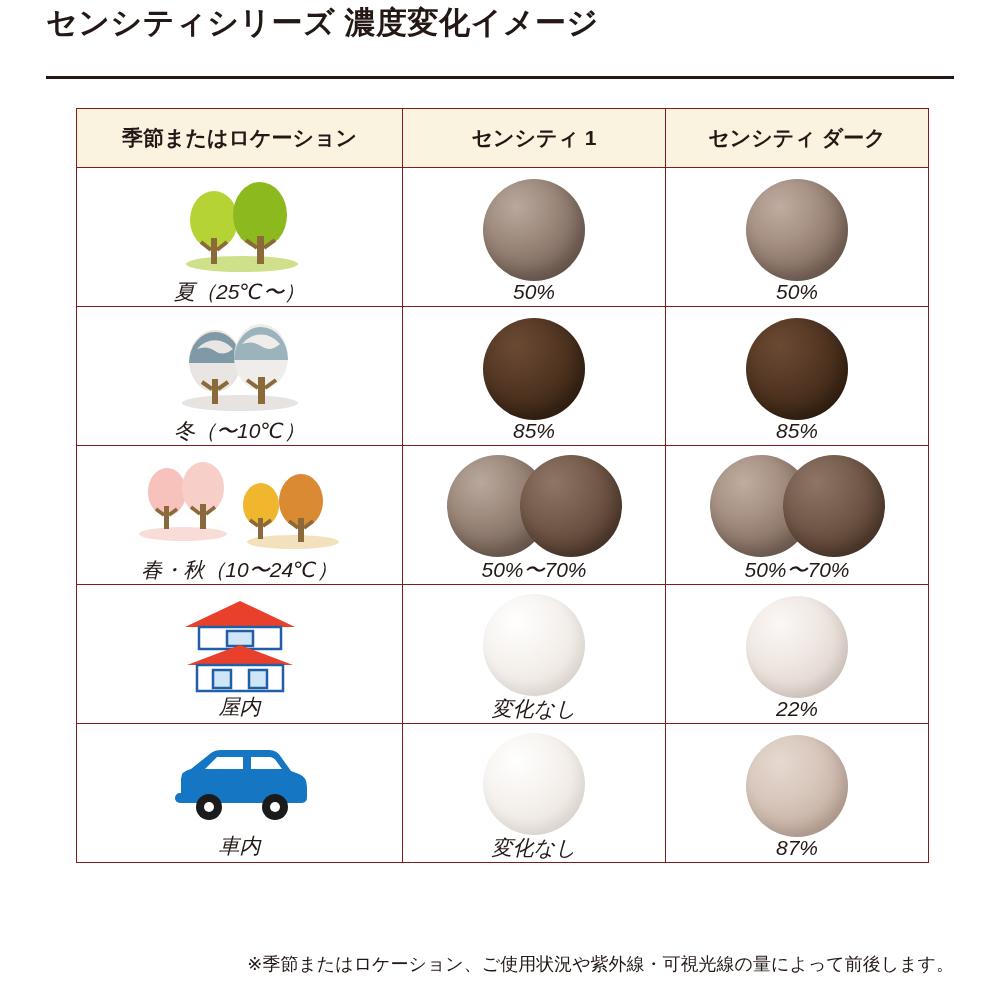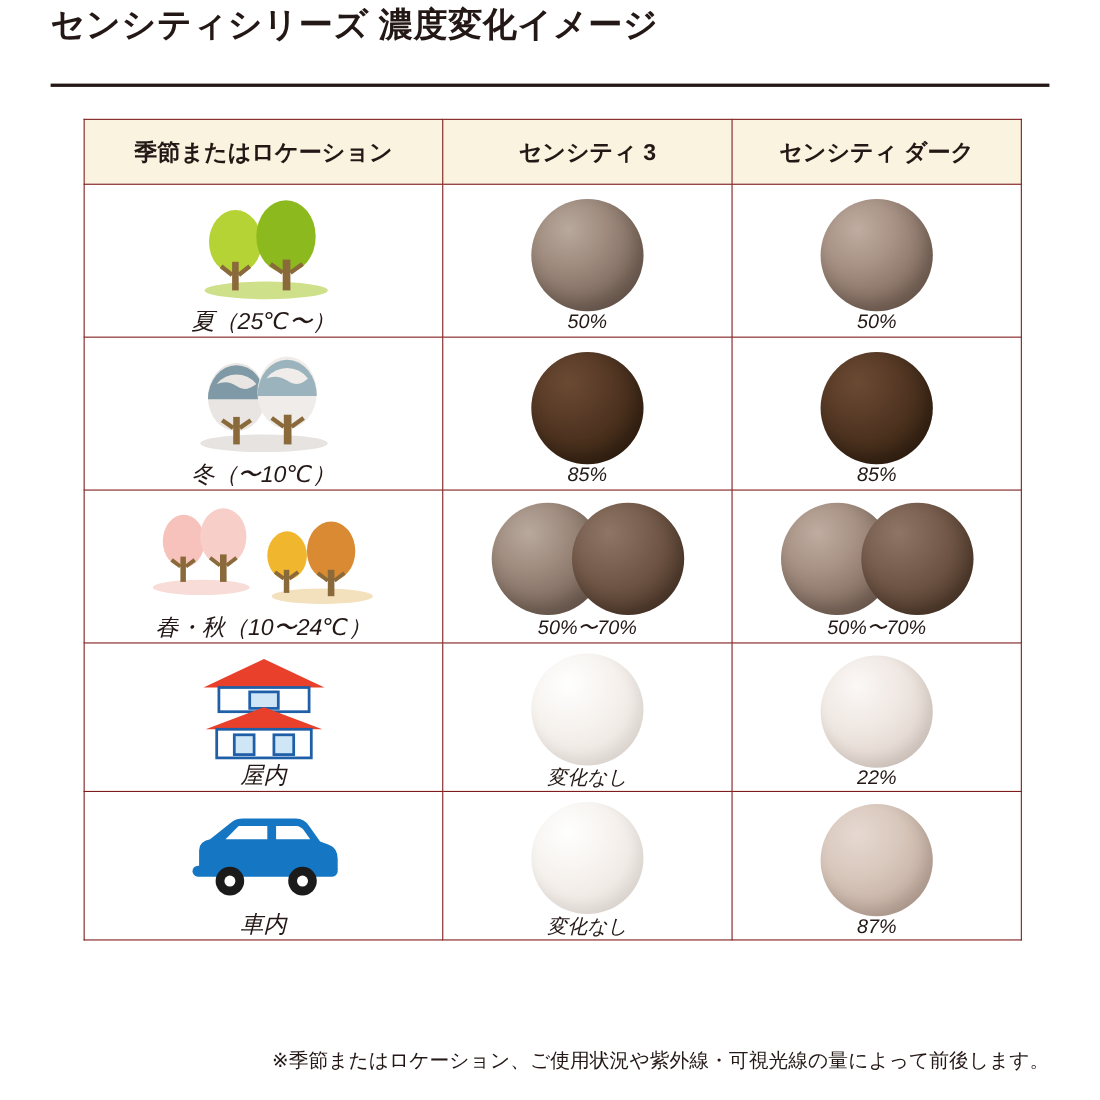--- a/index.html
+++ b/index.html
@@ -75,21 +75,21 @@
     padding-top: 10px;
     box-sizing: border-box;
     font-style: italic;
   }
   .label-left {
     font-size: 21px;
     color: #231815;
     white-space: nowrap;
   }
   .value {
-    font-size: 18px;
+    font-size: 21px;
     color: #231815;
     white-space: nowrap;
   }
 
   .icon-box {
     height: 100px;
     display: flex;
     align-items: center;
     justify-content: center;
   }
@@ -173,21 +173,21 @@
 
 <table class="table">
   <colgroup>
     <col class="col-a">
       <col class="col-b">
       <col class="col-c">
   </colgroup>
   <thead>
     <tr class="head">
       <th>季節またはロケーション</th>
-      <th>センシティ 3</th>
+      <th>センシティ 1</th>
       <th>センシティ ダーク</th>
     </tr>
   </thead>
   <tbody>
 
     <tr>
       <td>
         <div class="cell">
           <div class="icon-box">
             <svg width="140" height="96" viewBox="0 0 140 96">

